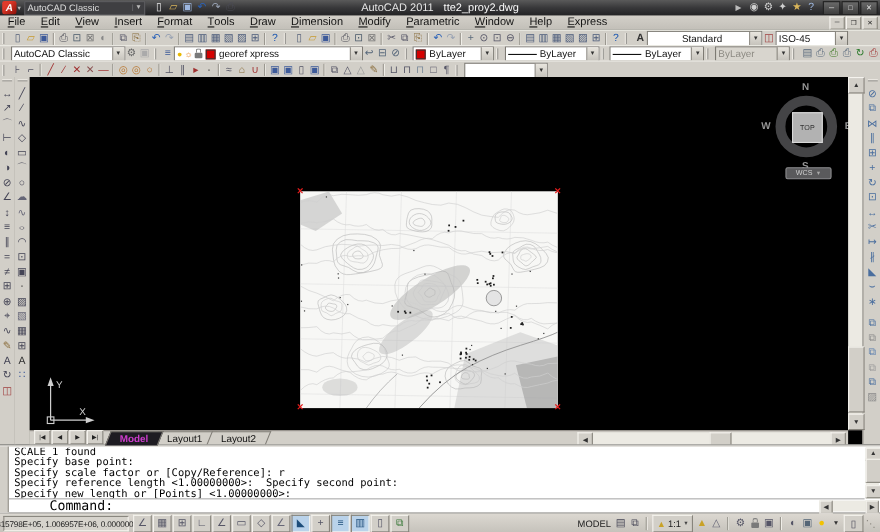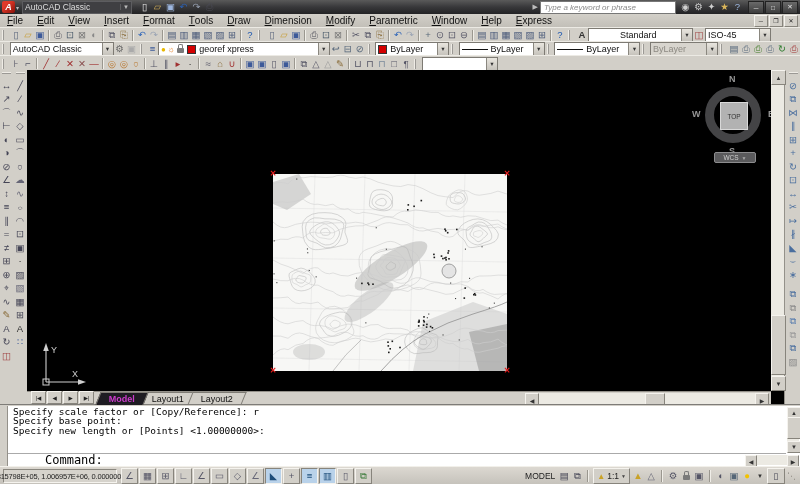--- a/index.html
+++ b/index.html
@@ -129,23 +129,26 @@
       <span class="dd">▼</span>
     </div>
     <div class="icon-row qat">
         <span class="tb-icon" style="color: rgb(232, 232, 232);">▯</span>
         <span class="tb-icon" style="color: rgb(217, 181, 90);">▱</span>
         <span class="tb-icon" style="color: rgb(157, 183, 224);">▣</span>
         <span class="tb-icon" style="color: rgb(42, 98, 184);">↶</span>
         <span class="tb-icon" style="color: rgb(152, 162, 179);">↷</span>
         <span class="tb-icon" style="color: rgb(74, 74, 85);">⎙</span>
       </div>
+    <div class="title-center">
+      <span>AutoCAD 2011</span>
+      <span class="doc">tte2_proy2.dwg</span>
+    </div>
     <div class="infocenter">
       <span class="ic-arrow">▶</span>
-      <input class="search" placeholder="Type a keyword or phrase" style="">
       <div class="icon-row ic">
           <span class="tb-icon" style="color: rgb(207, 207, 207);">◉</span>
           <span class="tb-icon" style="color: rgb(207, 207, 207);">⚙</span>
           <span class="tb-icon" style="color: rgb(207, 207, 207);">✦</span>
           <span class="tb-icon" style="color: rgb(217, 181, 90);">★</span>
           <span class="tb-icon" style="color: rgb(157, 183, 224);">?</span>
         </div>
       <div class="winbtns">
         <span class="winbtn">─</span>
         <span class="winbtn">□</span>
@@ -627,22 +630,24 @@
       <div class="sb-btn lb">◀</div>
       <div class="sb-thumb thumb"></div>
       <div class="sb-btn rb">▶</div>
     </div>
   </div>
 
   <div class="cmdwin">
     <div class="cmd-grip"></div>
     <div class="cmd-body">
       <div id="cmd-history">
+          <div class="cmd-line">SCALE 1 found</div>
+          <div class="cmd-line">Specify base point:</div>
           <div class="cmd-line">Specify scale factor or [Copy/Reference]: r</div>
-          <div class="cmd-line">Specify base point:</div>
+          <div class="cmd-line">Specify reference length &lt;1.00000000&gt;:  Specify second point:</div>
           <div class="cmd-line">Specify new length or [Points] &lt;1.00000000&gt;:</div>
         </div>
       <div class="cmd-prompt">
         <span>Command:</span>
       </div>
       <div class="cmd-vscroll">
         <div class="sb-btn up">▲</div>
         <div class="sb-thumb thumb"></div>
         <div class="sb-btn down">▼</div>
       </div>

